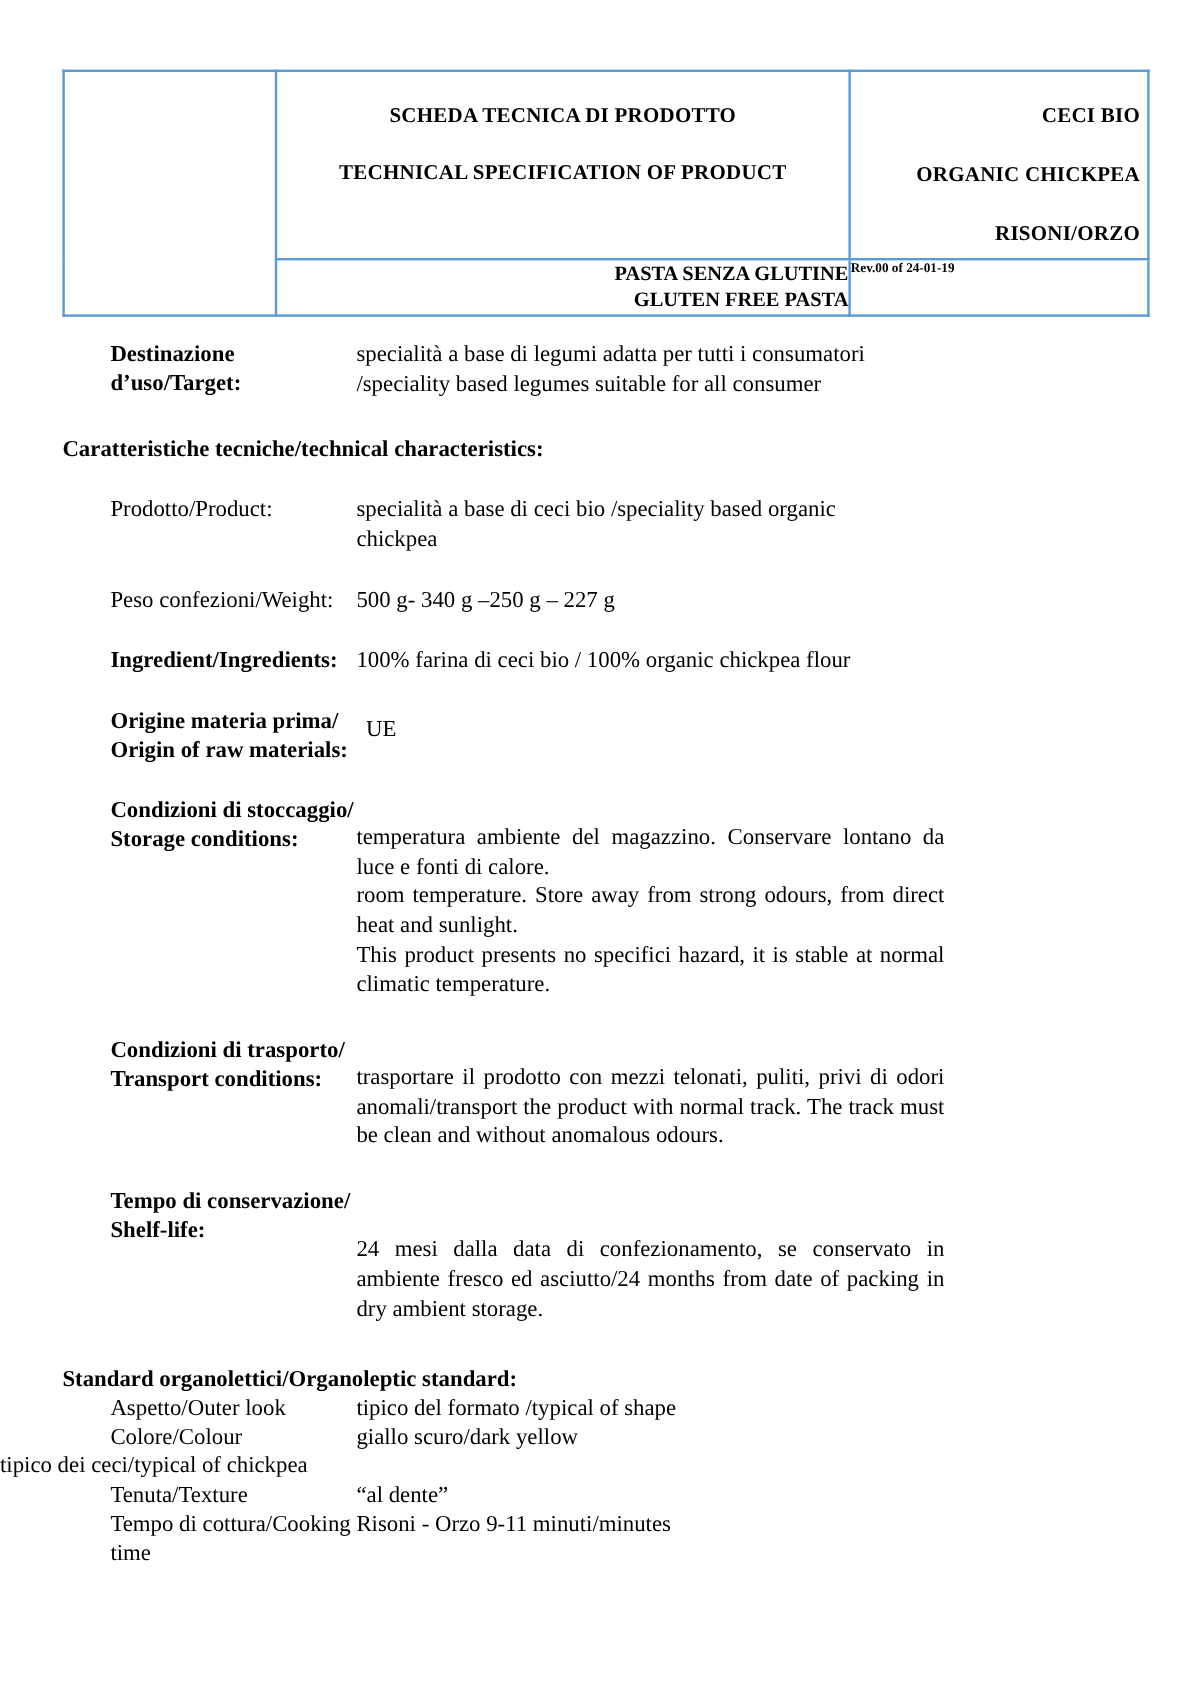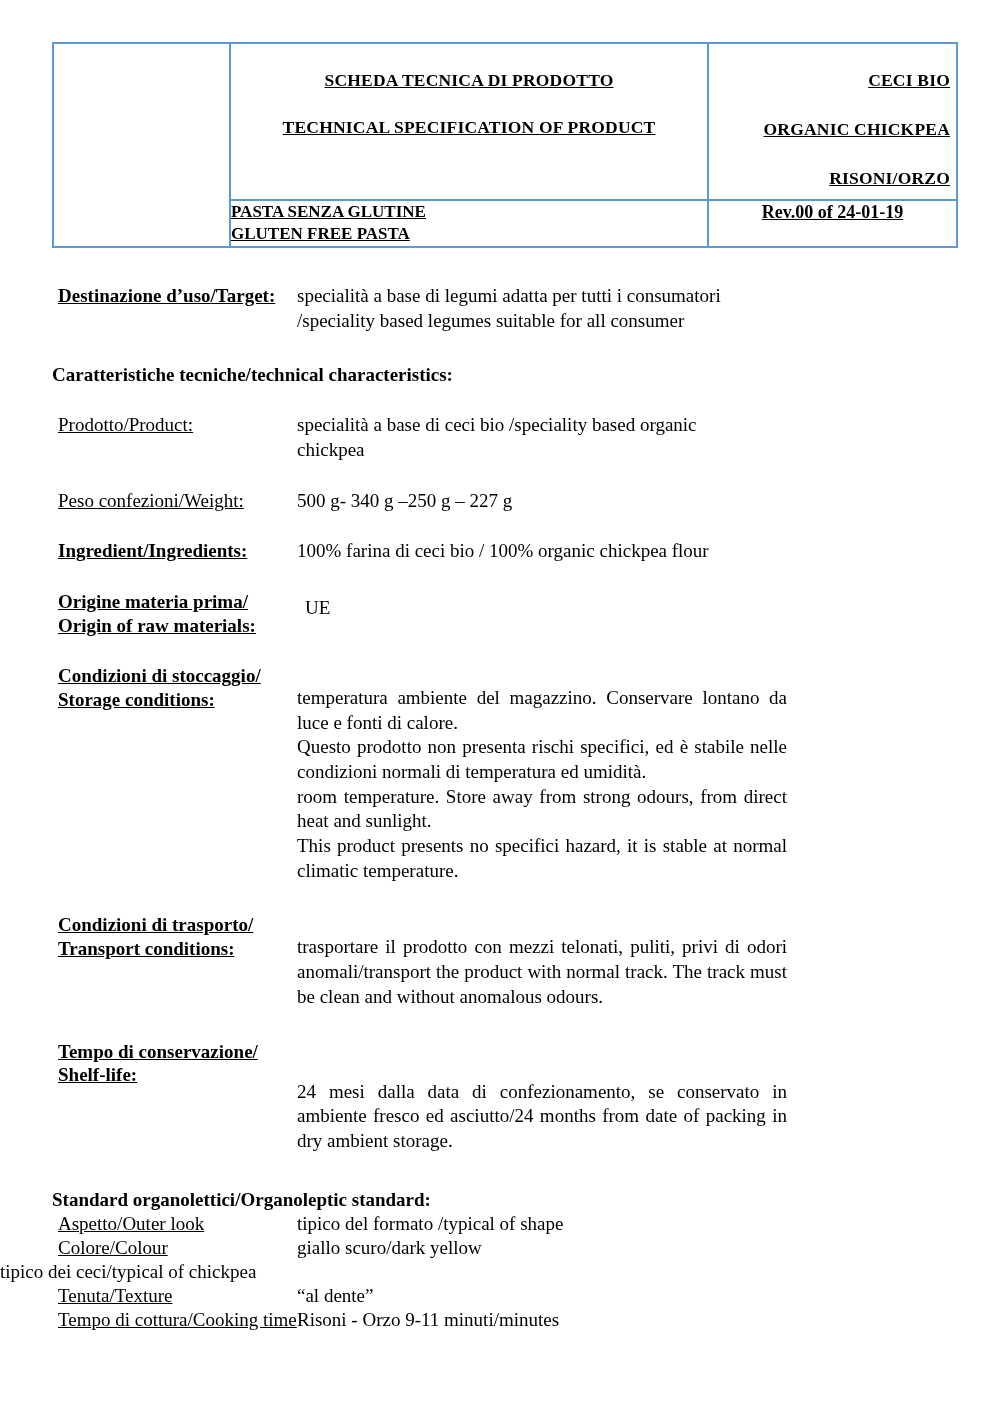--- a/index.html
+++ b/index.html
@@ -13,25 +13,24 @@
     position: relative;
     font-family: "Liberation Serif", "DejaVu Serif", serif;
     color: #000000;
     overflow: hidden;
   }
 
   
   .header-table {
     position: absolute;
     left: 52px;
-    top: 42px;
+    top: 58px;
     width: 898px;
     border-collapse: collapse;
     table-layout: fixed;
-    text-decoration: underline;
   }
   .header-table td {
     border: 2px solid #5B9BD5;
     vertical-align: top;
     padding: 0;
   }
   .col-logo { width: 175px; }
   .col-title { width: 476px; }
   .col-product { width: 247px; }
 
@@ -53,54 +52,53 @@
   .product-line {
     font-weight: bold;
     font-size: 17.5px;
     letter-spacing: 0.2px;
     line-height: 1.2;
   }
   .product-gap { height: 28px; }
 
   .cell-subtitle {
     padding: 10px 6px 12px 6px;
-    text-align: left;
+    text-align: right;
     font-weight: bold;
     font-size: 17px;
     line-height: 1.32;
   }
   .cell-rev {
     padding: 9px 6px 12px 6px;
-    text-align: center;
-    font-weight: bold;
-    font-size: 18px;
+    text-align: left;
+    font-weight: bold;
+    font-size: 11px;
     line-height: 1.3;
     border-radius: 16px;
   }
 
   
   .body-area {
     position: absolute;
     left: 0;
     top: 284px;
     width: 1000px;
   }
   .row {
     position: relative;
     display: flex;
     align-items: flex-start;
   }
   .label {
     box-sizing: border-box;
     width: 297px;
-    padding-left: 58px;
+    padding-left: 92px;
     font-size: 19px;
     line-height: 1.26;
     flex: 0 0 297px;
-    text-decoration: underline;
   }
   .label.bold { font-weight: bold; }
   .value {
     box-sizing: border-box;
     width: 490px;
     font-size: 19px;
     line-height: 1.3;
     text-align: justify;
     flex: 0 0 490px;
   }
@@ -211,21 +209,20 @@
 
   <div class="sp-26"></div>
 
   <div class="row">
     <div class="label bold">
       <div>Condizioni di stoccaggio/</div>
       <div>Storage conditions:</div>
     </div>
     <div class="value">
       <p style="margin-top:22px">temperatura ambiente del magazzino. Conservare lontano da luce e fonti di calore.</p>
-      <p>Questo prodotto non presenta rischi specifici, ed è stabile nelle condizioni normali di temperatura ed umidità.</p>
       <p>room temperature. Store away from strong odours, from direct heat and sunlight.</p>
       <p>This product presents no specifici hazard, it is stable at normal climatic temperature.</p>
     </div>
   </div>
 
   <div class="sp-30"></div>
 
   <div class="row">
     <div class="label bold">
       <div>Condizioni di trasporto/</div>

